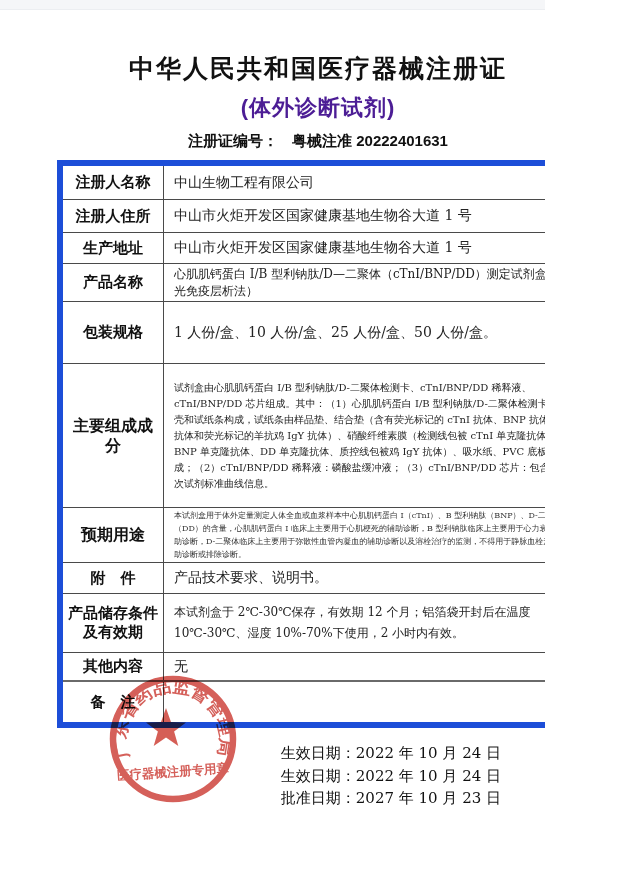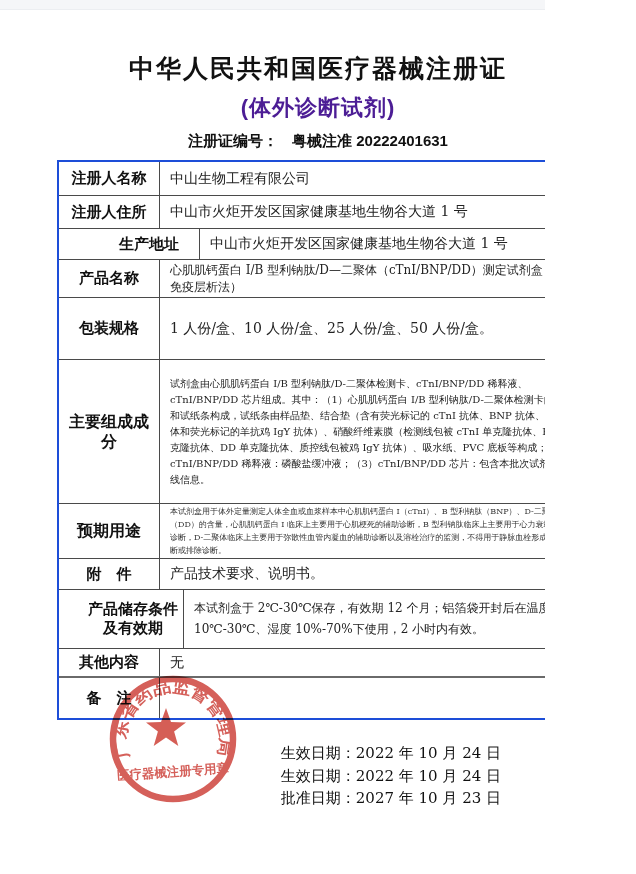--- a/index.html
+++ b/index.html
@@ -9,35 +9,35 @@
 
   .title{position:absolute;top:52px;left:0;width:636px;text-align:center;
          font-size:25px;font-weight:bold;letter-spacing:2px;color:#111;}
   .subtitle{position:absolute;top:93px;left:0;width:636px;text-align:center;
          font-size:22px;font-weight:bold;letter-spacing:1px;color:#4c1d95;}
   .regline{position:absolute;top:132px;left:0;width:636px;text-align:center;
          font-size:15px;font-weight:bold;color:#111;}
   .regline .sp{display:inline-block;width:14px;}
 
   .cert-table{position:absolute;left:57px;top:160px;width:533px;
-        border:2px solid #1d4ed8;box-sizing:border-box;background:#fff;}
+        border:6px solid #1d4ed8;box-sizing:border-box;background:#fff;}
   .row{display:flex;box-sizing:border-box;}
   .row + .row{border-top:1.5px solid #4a4a4a;}
   .lbl{width:101px;flex:0 0 101px;border-right:1.5px solid #4a4a4a;
        display:flex;align-items:center;justify-content:center;text-align:center;
        font-weight:bold;font-size:15px;color:#111;line-height:1.25;padding:2px 4px;box-sizing:border-box;}
   .val{flex:1;display:flex;align-items:center;padding:3px 8px 3px 10px;box-sizing:border-box;
        font-family:"DejaVu Serif","Liberation Serif",serif;font-size:14px;color:#222;line-height:1.4;}
-  .r1{height:33px;} .r2{height:33px;} .r3{height:31px;padding-left:40px;}
+  .r1{height:33px;} .r2{height:33px;} .r3{height:31px;}
   .r4{height:38px;} .r4 .val{font-size:12px;line-height:1.35;}
   .r5{height:62px;}
   .r6{height:144px;} .r6 .lbl{font-size:16px;} .r6 .val{font-size:10px;line-height:1.6;}
   .r7{height:55px;} .r7 .lbl{font-size:16px;} .r7 .val{font-size:8px;line-height:1.65;color:#333;}
   .r8{height:31px;}
-  .r9{height:59px;padding-left:24px;} .r9 .val{font-size:12px;line-height:1.75;}
+  .r9{height:59px;} .r9 .val{font-size:12px;line-height:1.75;}
   .r10{height:28px;}
   .r11{height:42px;border-top:2px solid #6a6a6a !important;}
 
   .footer-left{position:absolute;left:45px;top:752px;font-size:15px;color:#222;
        font-family:"DejaVu Serif","Liberation Serif",serif;}
   .footer-left .note{font-size:13px;margin-top:4px;margin-left:30px;color:#333;}
   .footer-dates{position:absolute;right:44px;top:742px;font-size:15px;color:#111;
        font-family:"DejaVu Serif","Liberation Serif",serif;line-height:1.5;text-align:left;}
   .footer-dates .dline{white-space:nowrap;}
 

